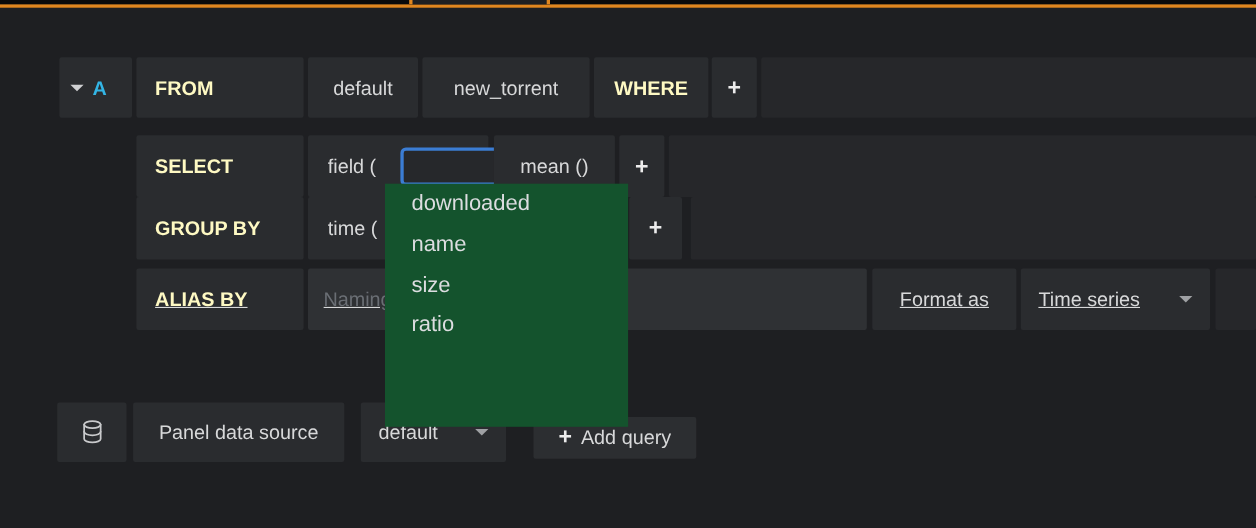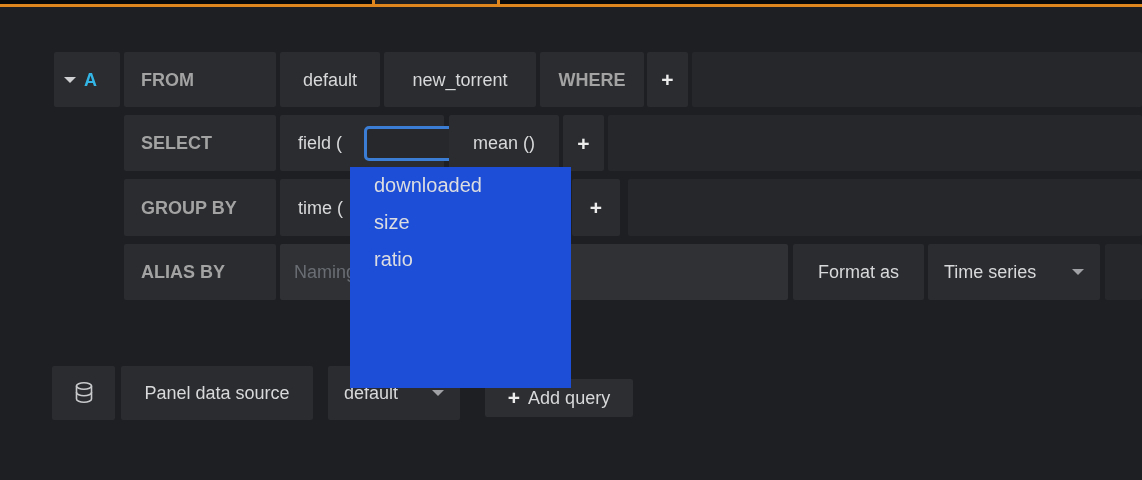--- a/index.html
+++ b/index.html
@@ -17,28 +17,28 @@
 
   
   .seg{
     position:absolute;background:#2a2c2f;color:#d8d9da;
     font-size:18px;line-height:1;border-radius:2px;
     display:flex;align-items:center;justify-content:center;
     box-sizing:border-box;white-space:nowrap;
   }
   .seg.start{justify-content:flex-start;padding-left:17px;}
   .seg.filler{background:#26272a;}
-  .lbl{color:#a3a3a3;font-weight:bold;}
+  .lbl{color:#fef9c3;font-weight:bold;}
   .plus{font-weight:bold;font-size:21px;color:#ececec;}
 
   
   .r1{top:52px;height:55px;}
-  .r2{top:115px;height:56px;}
+  .r2{top:123px;height:56px;}
   .r3{top:179px;height:57px;}
-  .r4{top:244px;height:56px;}
+  .r4{top:244px;height:56px;text-decoration:underline;}
   .rf{top:366px;height:54px;}
 
   .caret{width:0;height:0;border-left:6px solid transparent;border-right:6px solid transparent;
     border-top:6px solid #cfd0d2;display:inline-block;}
   .caret.gray{border-top-color:#9fa1a4;}
 
   .ref-letter{color:#33b5e5;font-weight:bold;margin-left:8px;}
 
   .field-input{
     width:78px;height:29px;margin:0 5px 0 6px;
@@ -49,21 +49,21 @@
     position:absolute;left:280px;width:508px;box-sizing:border-box;
     background:#2f3134;border:none;outline:none;border-radius:2px;
     color:#d8d9da;font-size:18px;padding:0 14px;
   }
   .alias-input.r4{height:56px;}
   .alias-input::placeholder{color:#6a6e74;opacity:1;}
 
   
   .dropdown{
     position:absolute;left:350px;top:167px;width:221px;height:221px;
-    background:#1d4ed8;z-index:20;display:grid;grid-template-rows:repeat(6,1fr);
+    background:#14532d;z-index:20;display:grid;grid-template-rows:repeat(6,1fr);
   }
   .dropdown .item{
     display:flex;align-items:center;padding-left:24px;
     color:#dcdde0;font-size:20px;cursor:pointer;
   }
 
   .add-query-btn{
     position:absolute;left:485px;top:379px;width:148px;height:38px;
     background:#2c2e31;border-radius:2px;color:#d8d9da;font-size:18px;
     display:flex;align-items:center;justify-content:center;gap:8px;box-sizing:border-box;
@@ -133,20 +133,21 @@
   <span>Format as</span>
 </div>
 <div class="seg r4" style="left:928px;width:172px;justify-content:space-between;padding:0 16px;">
   <span>Time series</span>
   <span class="caret gray"></span>
 </div>
 <div class="seg r4 filler" style="left:1105px;width:37px;"></div>
 
 <div class="dropdown">
   <div class="item">downloaded</div>
+  <div class="item">name</div>
   <div class="item">size</div>
   <div class="item">ratio</div>
 </div>
 
 <div class="seg rf" style="left:52px;width:63px;">
   <svg class="db-icon-svg" width="22" height="24" viewBox="0 0 22 24" fill="none" stroke="#c9cacc" stroke-width="1.6" stroke-linecap="round">
     <ellipse cx="11" cy="5" rx="7.5" ry="3.2"></ellipse>
     <path d="M3.5 5 v6.5 c0 1.77 3.36 3.2 7.5 3.2 s7.5 -1.43 7.5 -3.2 v-6.5"></path>
     <path d="M3.5 11.5 v6.5 c0 1.77 3.36 3.2 7.5 3.2 s7.5 -1.43 7.5 -3.2 v-6.5"></path>
   </svg>

